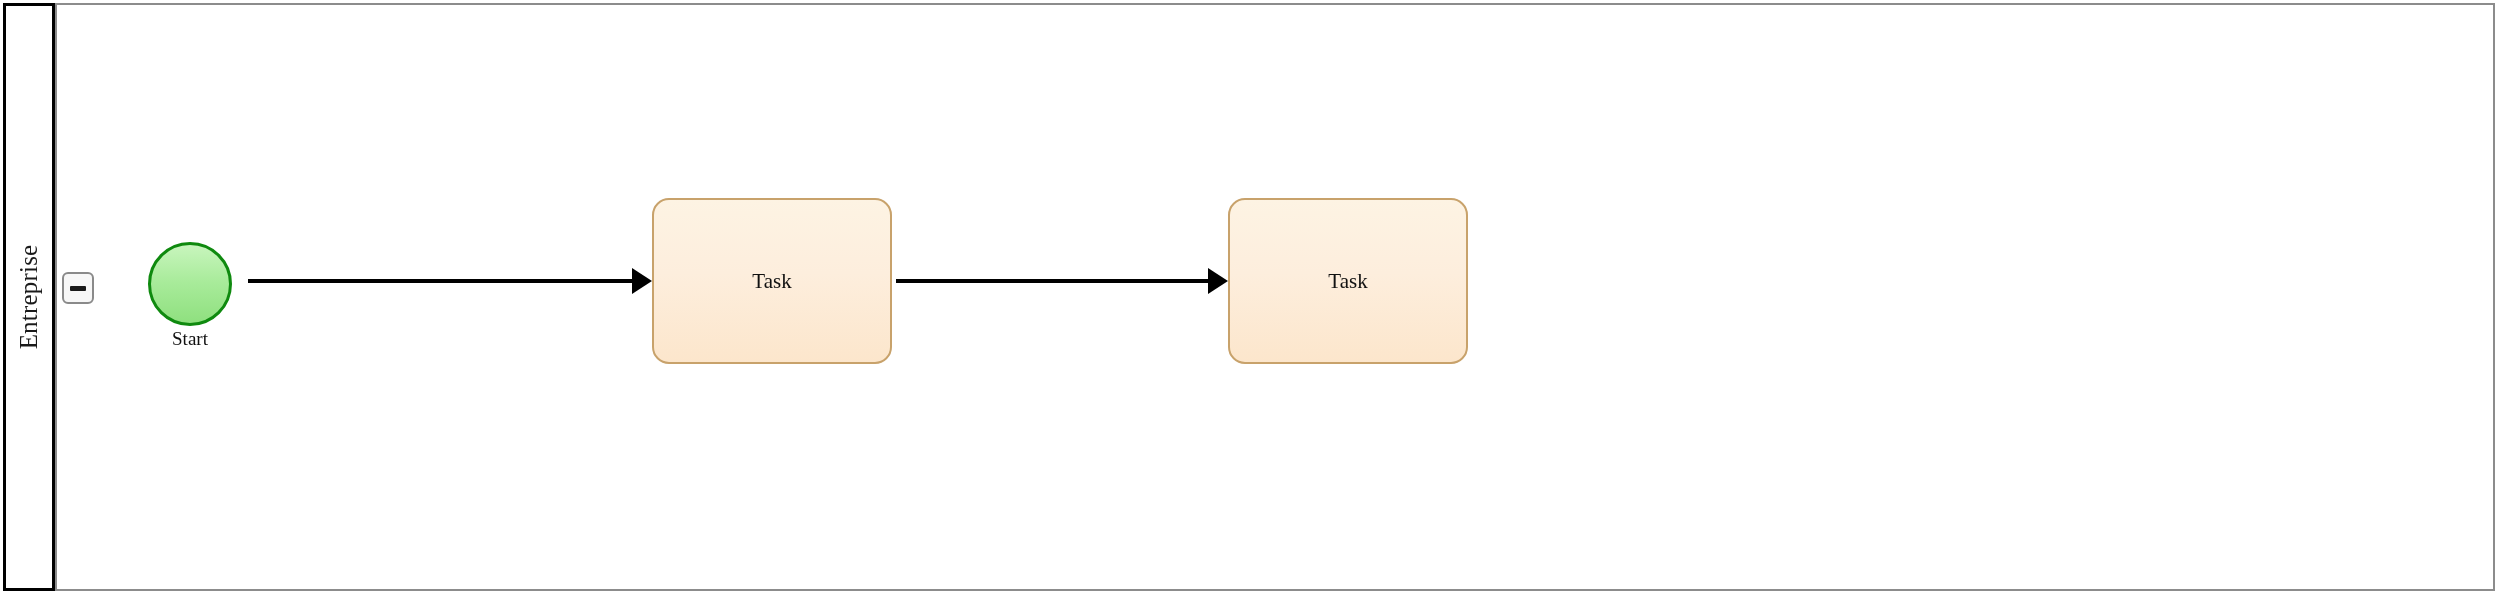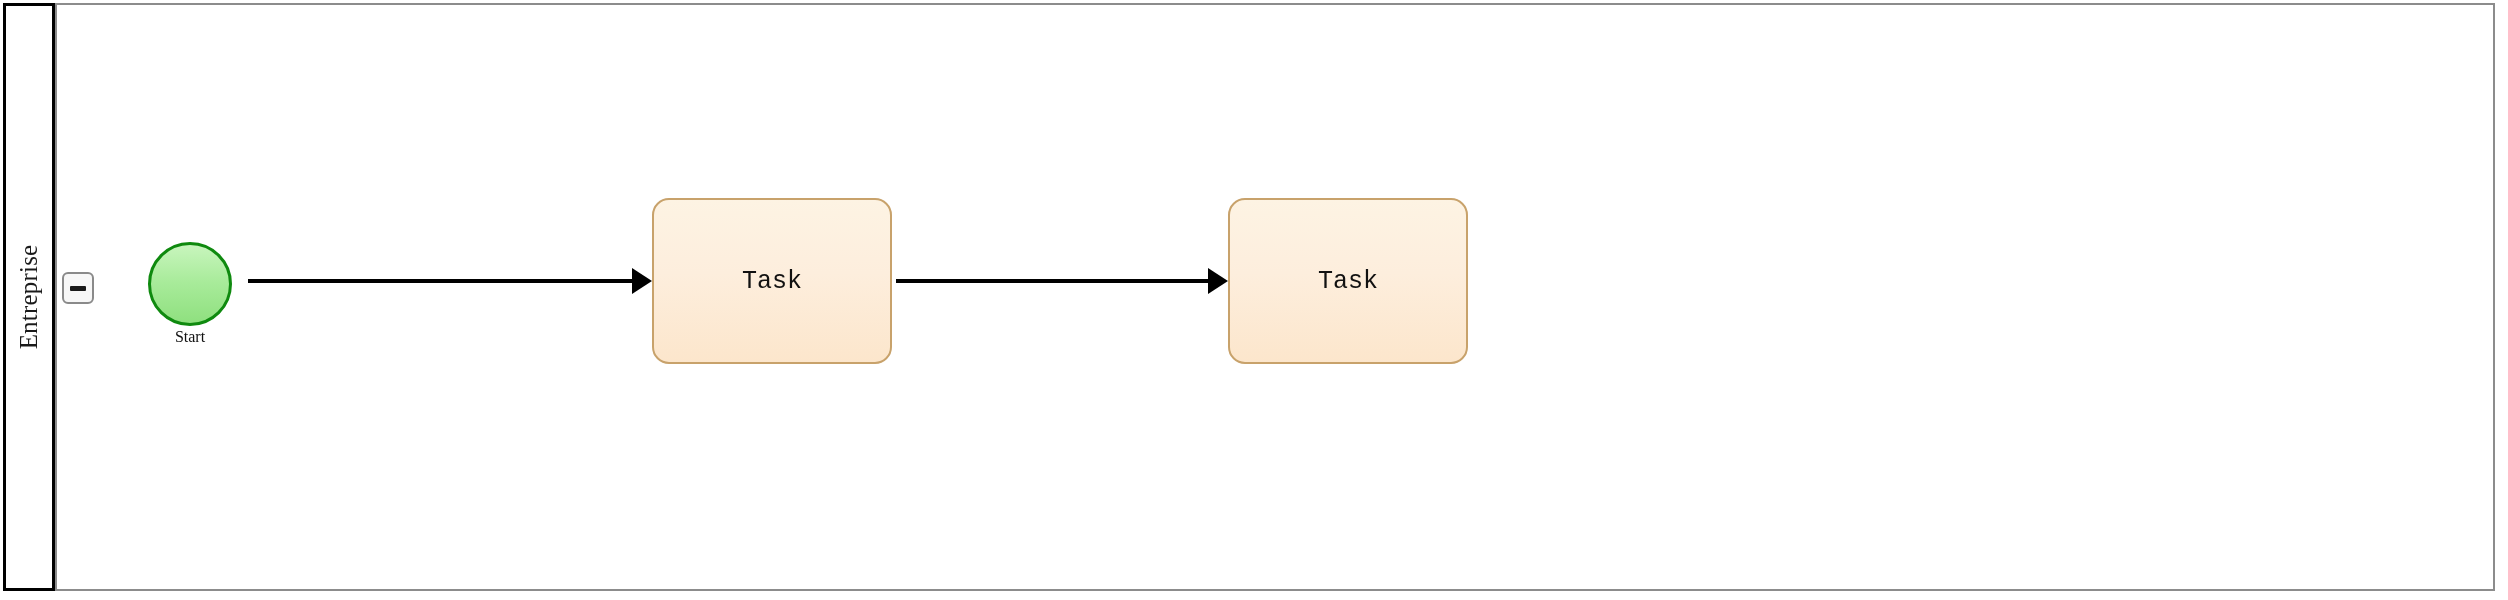--- a/index.html
+++ b/index.html
@@ -101,43 +101,43 @@
     border-radius: 50%;
     border: 3px solid #0f8a0f;
     background: linear-gradient(180deg, #c8f5bd 0%, #a8eb9a 48%, #8fe07f 100%);
   }
   .start-label {
     position: absolute;
     left: 100px;
     top: 328px;
     width: 180px;
     text-align: center;
-    font-size: 16px;
+    font-size: 19px;
     color: #111111;
     font-family: "Liberation Serif", "DejaVu Serif", serif;
   }
 
   
   .task {
     position: absolute;
     top: 198px;
     width: 240px;
     height: 166px;
     box-sizing: border-box;
     border: 2px solid #c8a26b;
     border-radius: 17px;
     background: linear-gradient(180deg, #fdf3e3 0%, #fdeedd 45%, #fce6cc 100%);
     display: flex;
     align-items: center;
     justify-content: center;
   }
   .task-label {
-    font-size: 25px;
+    font-size: 21px;
     color: #111111;
-    font-family: Liberation Mono, monospace;
+    font-family: Liberation Serif, serif;
   }
   #task-1 { left: 652px; }
   #task-2 { left: 1228px; }
 
   
   .flow {
     position: absolute;
     height: 4px;
     background: #000000;
     top: 279px;

